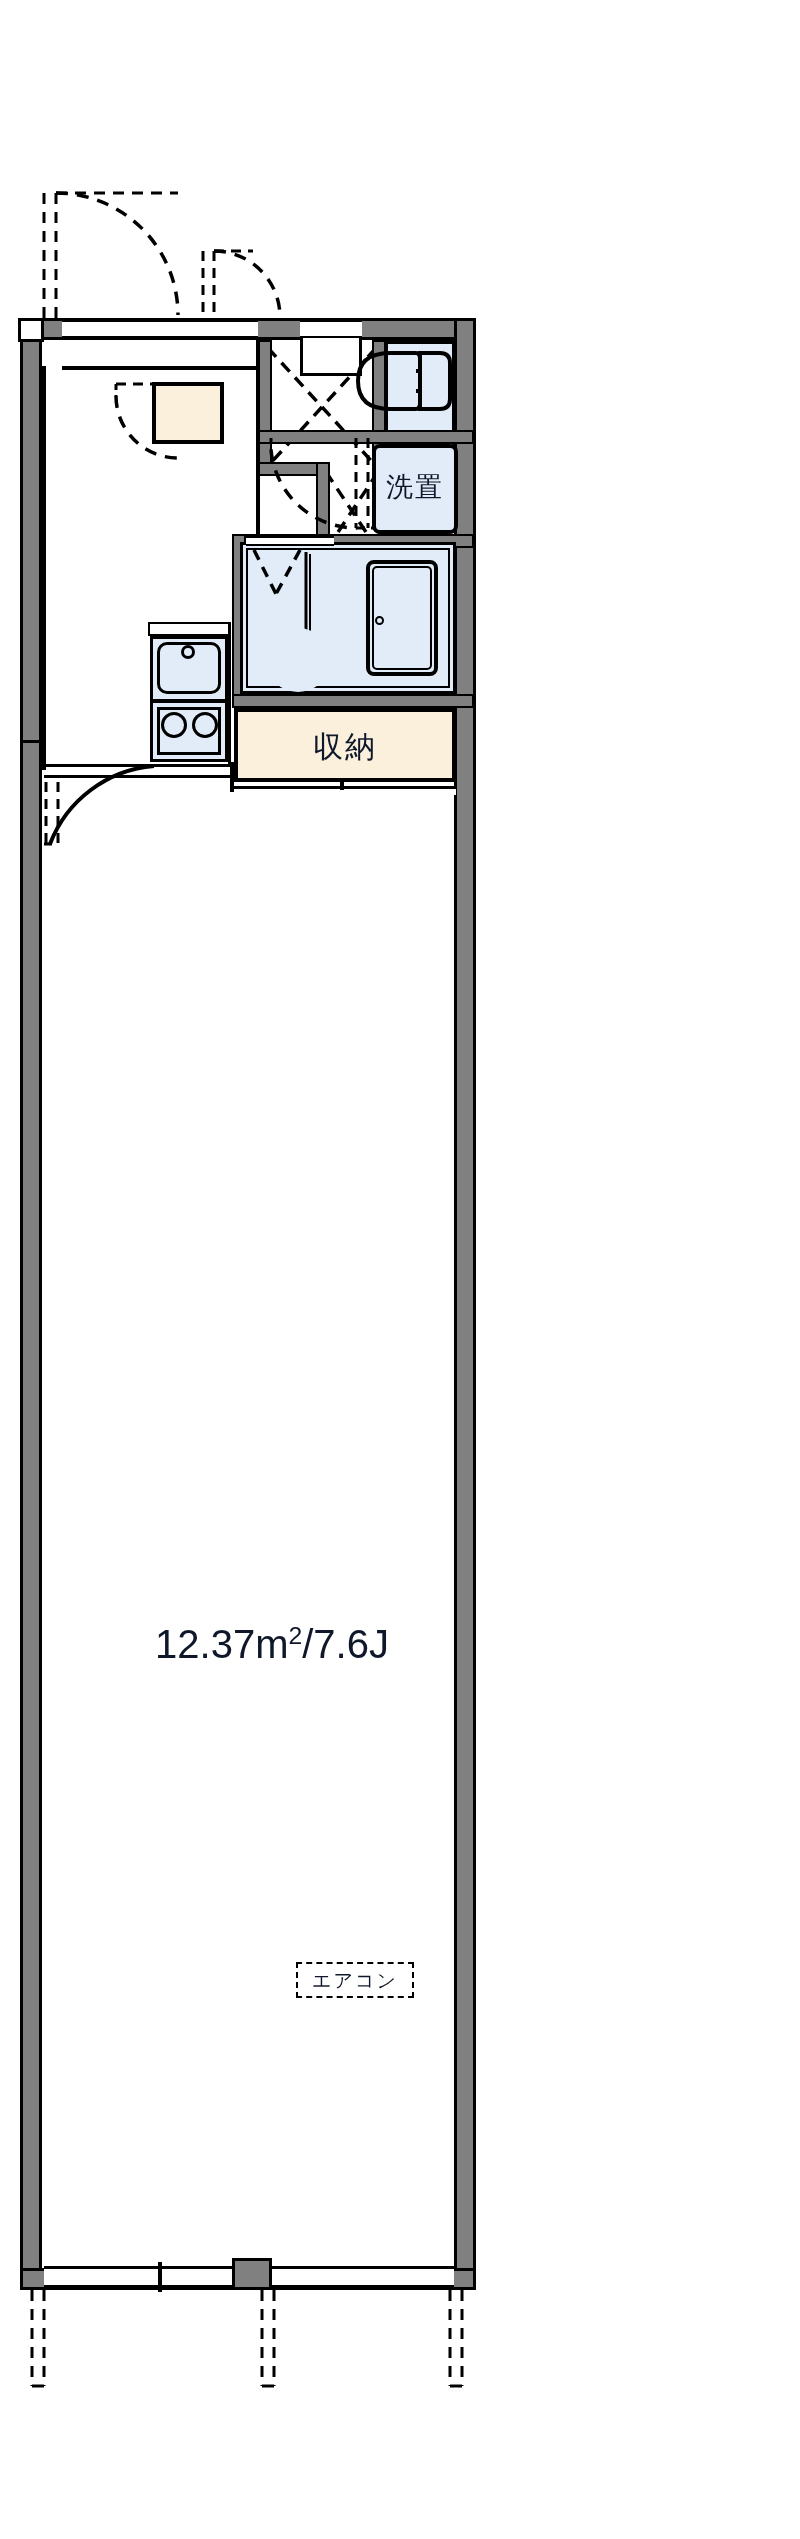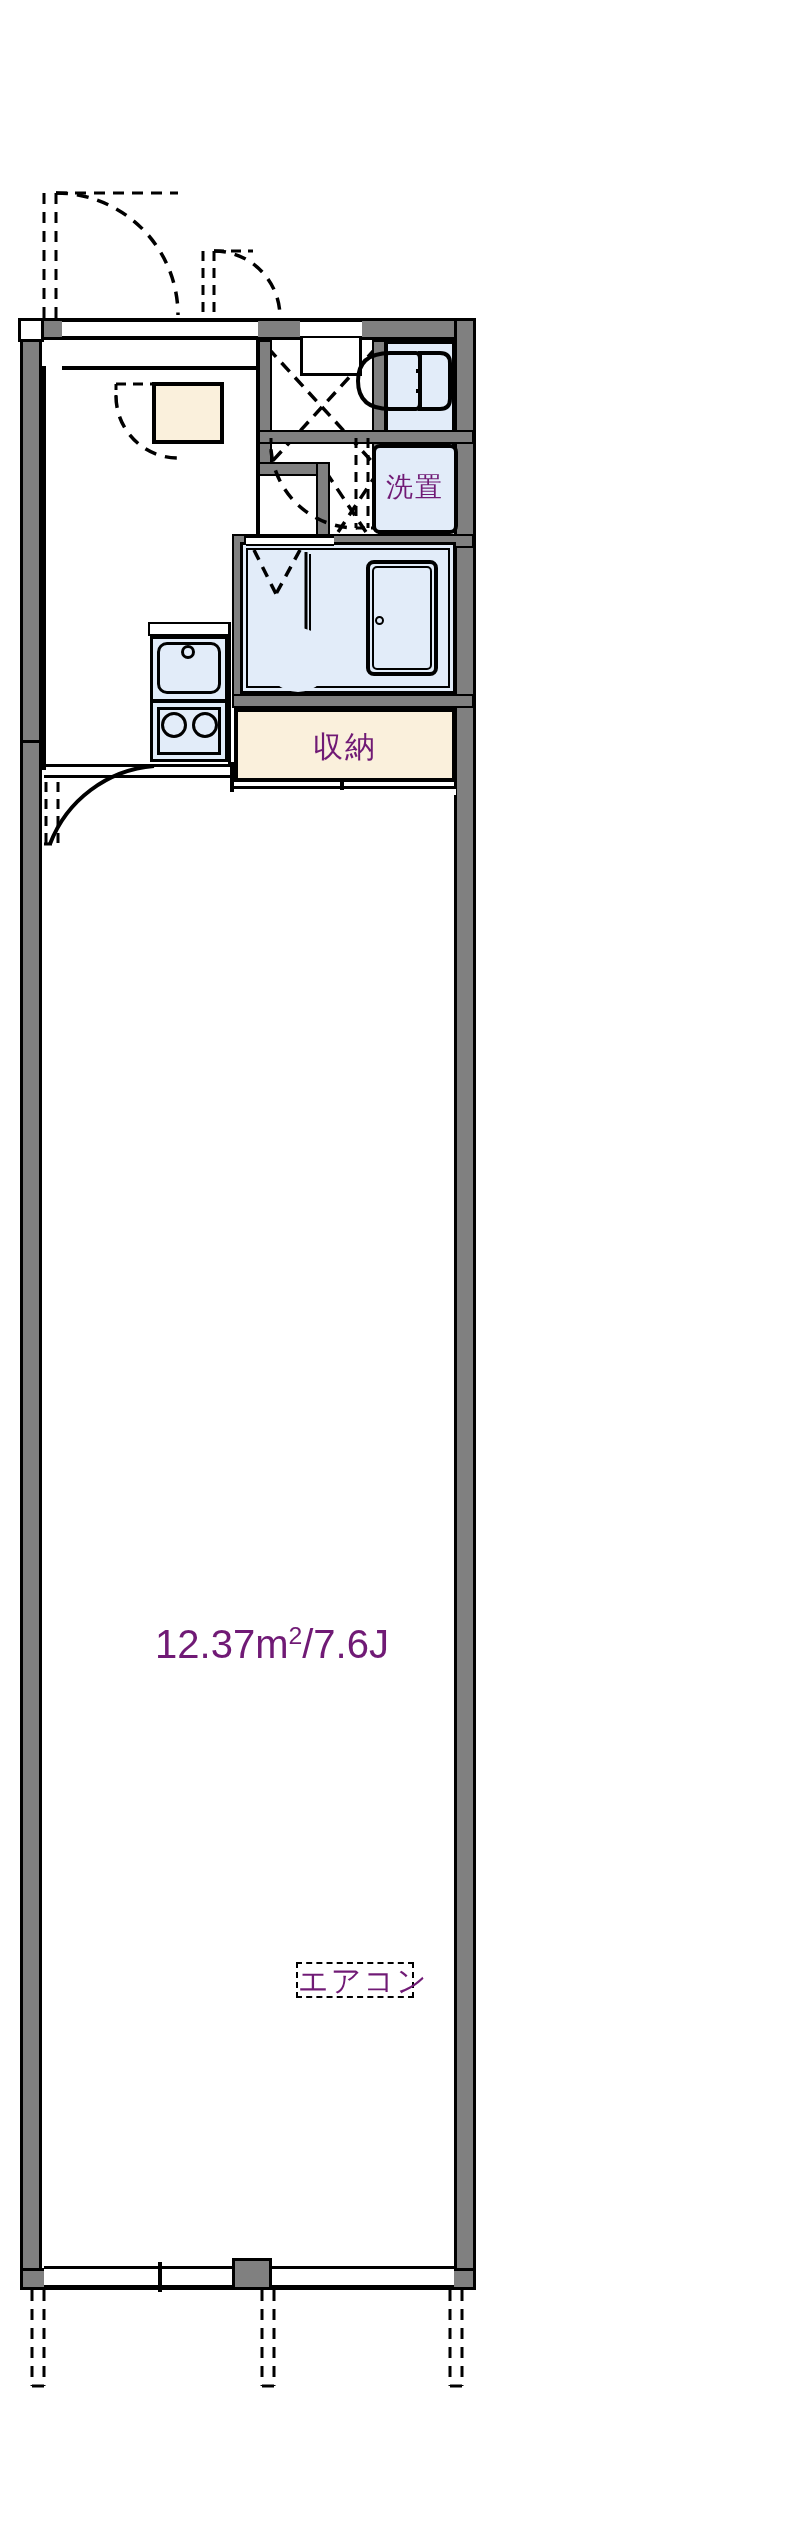--- a/index.html
+++ b/index.html
@@ -8,25 +8,25 @@
   .abs{position:absolute;box-sizing:border-box;}
 
   
   .wall{background:#808080;border:3px solid #000;}
   .wall-thin{background:#808080;border:2px solid #000;}
   .inner-line{background:#000;}
   .blue{background:#e2ecf9;border:3px solid #000;}
   .cream{background:#faf0dc;border:3px solid #000;}
 
   
-  .lbl{color:#701a75;text-align:center;line-height:1.1;white-space:nowrap;}
+  .lbl{color:#0f172a;text-align:center;line-height:1.1;white-space:nowrap;}
   .lbl-room-name{font-size:46px;letter-spacing:4px;}
   .lbl-room-area{font-size:40px;letter-spacing:0px;}
   .lbl-small{font-size:27px;letter-spacing:2px;}
-  .lbl-ac{font-size:30px;letter-spacing:2px;}
+  .lbl-ac{font-size:19px;letter-spacing:2px;}
   .sup{font-size:0.62em;vertical-align:super;}
 
   
   .dash-box{border:2.5px dashed #000;background:transparent;}
 
   svg{display:block;overflow:visible;}
   .st{fill:none;stroke:#000;}
 </style>
 </head>
 <body>

